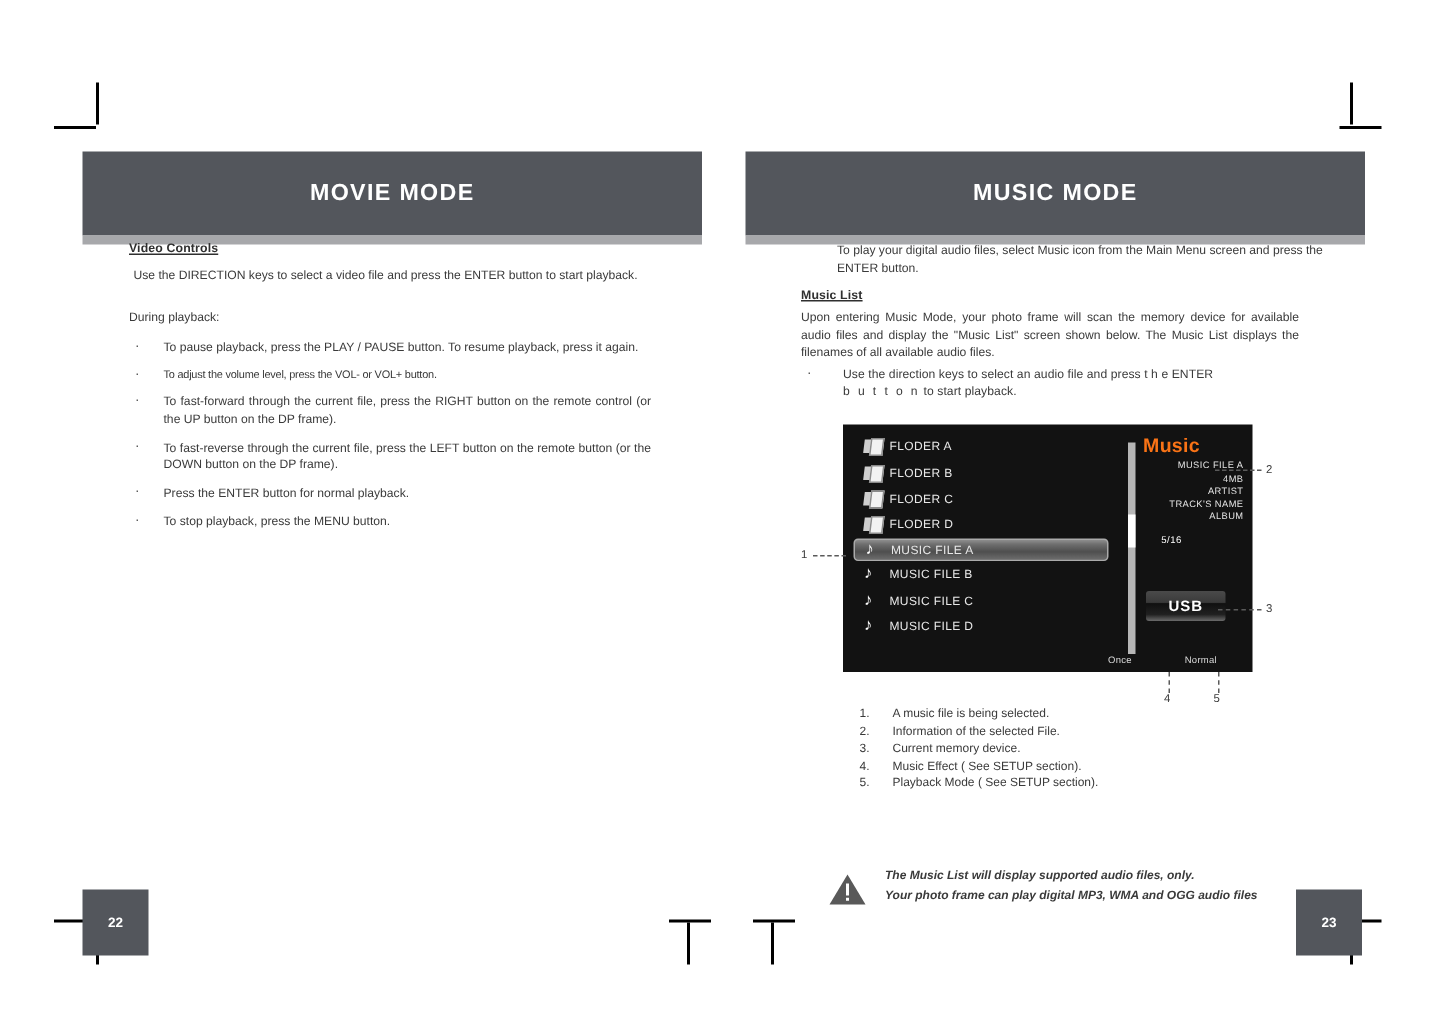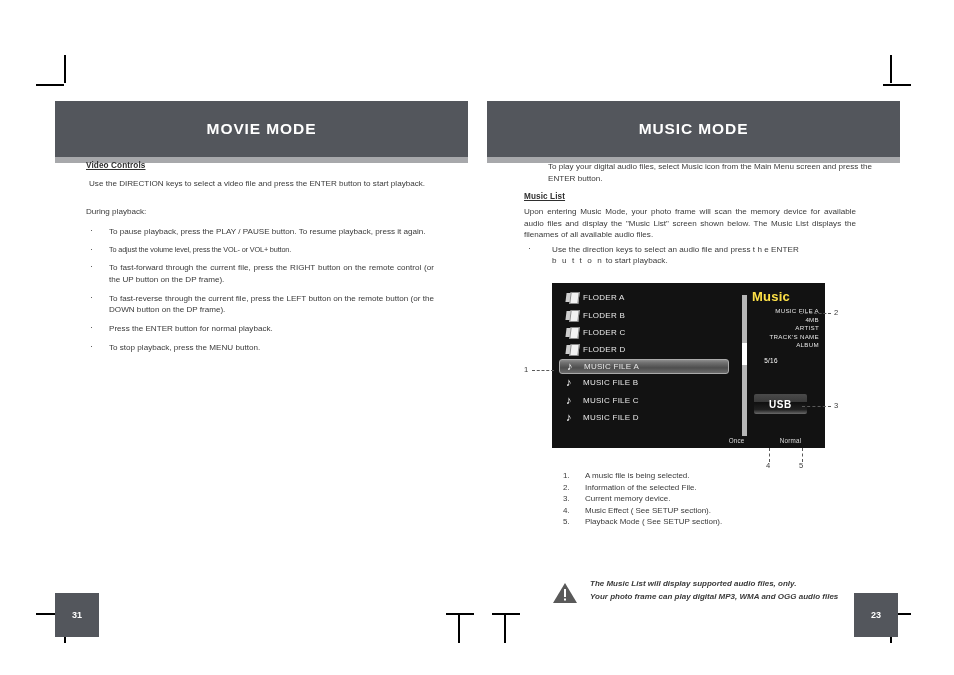--- a/index.html
+++ b/index.html
@@ -11,21 +11,21 @@
     position: relative;
     font-family: "Liberation Sans", sans-serif;
     overflow: hidden;
     color: #3b3b3b;
   }
   .page {
     position: absolute;
     top: 0; bottom: 0;
   }
   #page-left  { left: 0;   width: 477px; }
-  #page-right { left: 462px; width: 477px; }
+  #page-right { left: 472px; width: 477px; }
 
   
   .header-bar {
     position: absolute;
     height: 56px;
     background: #53565c;
     color: #ffffff;
     font-size: 15.5px;
     font-weight: bold;
     letter-spacing: 0.9px;
@@ -126,21 +126,21 @@
   }
   .folder-ico::after {
     content:""; position:absolute; left:4px; top:0px; width:7px; height:10px;
     background:#f2f2f2; border:0.5px solid #8a8a8a; transform: skewX(-7deg);
   }
   .note-ico { color:#ffffff; font-size: 11px; line-height: 11px; }
 
   
   .mright { position: absolute; right: 6px; top: 6px; width: 96px; text-align: right; }
   .m-title {
-    color: #fde047; font-size: 13px; font-weight: bold;
+    color: #f97316; font-size: 13px; font-weight: bold;
     letter-spacing: 0.2px; margin-bottom: 3px; text-align: center;
   }
   .m-meta { color: #e3e3e3; font-size: 6.2px; line-height: 8.6px; letter-spacing: 0.3px; }
   .m-count { color: #ffffff; font-size: 6.4px; margin-top: 7px; letter-spacing: 0.3px; }
   .usb-btn {
     position: absolute; right: 18px; top: 111px;
     width: 53px; height: 20px;
     border-radius: 2px;
     background: linear-gradient(to bottom, #4a4a4a 0%, #3a3a3a 38%, #101010 42%, #202020 78%, #6a6a6a 100%);
     color: #ffffff;
@@ -234,21 +234,21 @@
 
   <ul class="bullets txt" style="left:86px; top:226px; width:348px;">
     <li><span class="bp">·</span><span>To pause playback, press the PLAY / PAUSE button. To resume playback, press it again.</span></li>
     <li class="tight"><span class="bp">·</span><span>To adjust the volume level, press the VOL- or VOL+ button.</span></li>
     <li><span class="bp">·</span><span>To fast-forward through the current file, press the RIGHT button on the remote control (or the UP button on the DP frame).</span></li>
     <li><span class="bp">·</span><span>To fast-reverse through the current file, press the LEFT button on the remote button (or the DOWN button on the DP frame).</span></li>
     <li><span class="bp">·</span><span>Press the ENTER button for normal playback.</span></li>
     <li><span class="bp">·</span><span>To stop playback, press the MENU button.</span></li>
   </ul>
 
-  <div class="pagenum" id="pn-left">31</div>
+  <div class="pagenum" id="pn-left">22</div>
 </div>
 
 <div class="page" id="page-right">
 
   <div class="crop v white" style="left:42px; top:55px;"></div>
   <div class="crop h white" style="left:30px; top:88px;"></div>
   <div class="crop v" style="left:428px; top:55px;"></div>
   <div class="crop h" style="left:421px; top:84px;"></div>
   <div class="crop v" style="left:42px; top:615px;"></div>
   <div class="crop h" style="left:30px; top:613px;"></div>

